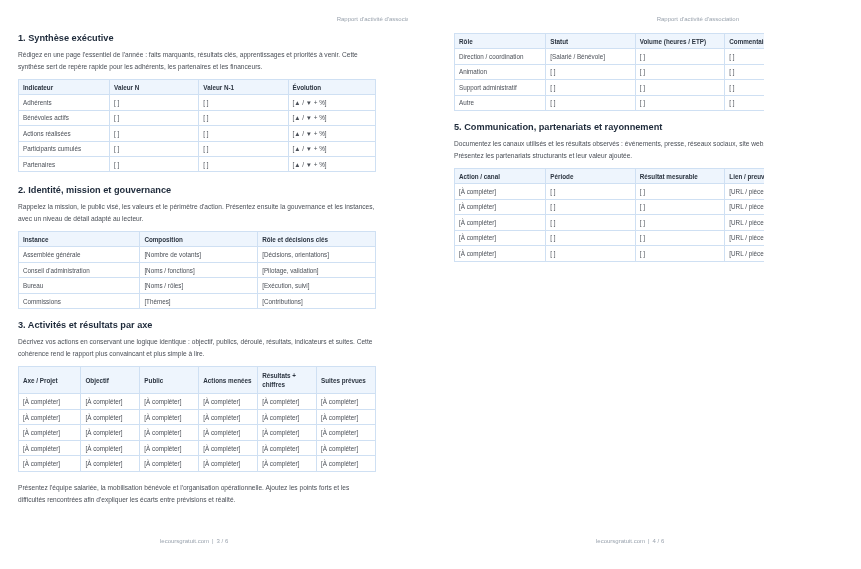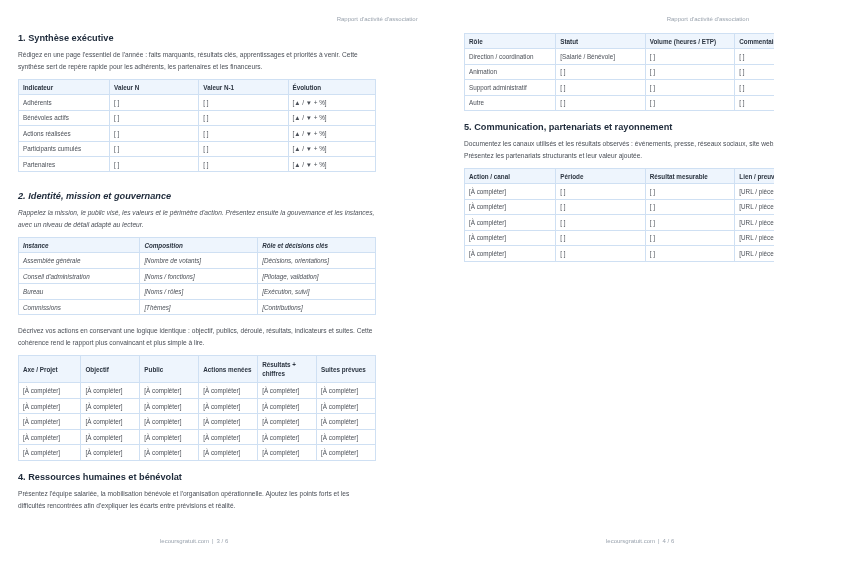--- a/index.html
+++ b/index.html
@@ -6,21 +6,21 @@
   body {
     width:861px; height:569px; overflow:hidden; position:relative;
     background:#ffffff;
     font-family:"Liberation Sans", "DejaVu Sans", sans-serif;
     color:#3a3f47;
   }
   .page {
     position:absolute; top:0; height:569px; background:#ffffff; overflow:hidden;
   }
   #page-left { left:0; width:463px; }
-  #page-right { left:418px; width:356px; }
+  #page-right { left:408px; width:356px; }
   .gutter {
     position:absolute; left:421px; top:0; width:10px; height:569px;
     background:#e3e3e3; border-left:1px solid #c9c9c9; border-right:1px solid #c9c9c9;
     box-sizing:border-box;
   }
   .running-header {
     position:absolute; top:16px; font-size:6px; color:#9aa3ae; white-space:nowrap;
   }
   #page-left .running-header { right:44px; }
   #page-right .running-header { right:25px; }
@@ -106,21 +106,21 @@
             <tr>
               <td>Partenaires</td>
               <td>[ ]</td>
               <td>[ ]</td>
               <td>[▲ / ▼ + %]</td>
             </tr>
           </tbody>
       </table>
     </section>
 
-    <section class="mt14" style="margin-top:18px;font-style:italic;">
+    <section class="mt14" style="margin-top:12px;">
       <h2>2. Identité, mission et gouvernance</h2>
       <p class="desc">Rappelez la mission, le public visé, les valeurs et le périmètre d'action. Présentez ensuite la gouvernance et les instances, avec un niveau de détail adapté au lecteur.</p>
       <table>
         <colgroup>
             <col style="width:34%">
             <col style="width:33%">
             <col style="width:33%">
           </colgroup>
         <thead>
             <tr>
@@ -148,20 +148,21 @@
             <tr>
               <td>Commissions</td>
               <td>[Thèmes]</td>
               <td>[Contributions]</td>
             </tr>
           </tbody>
       </table>
     </section>
 
     <section style="margin-top:10px;">
+      <h2>3. Activités et résultats par axe</h2>
       <p class="desc">Décrivez vos actions en conservant une logique identique : objectif, publics, déroulé, résultats, indicateurs et suites. Cette cohérence rend le rapport plus convaincant et plus simple à lire.</p>
       <table class="wrap">
         <colgroup>
             <col style="width:17.5%">
             <col style="width:16.5%">
             <col style="width:16.5%">
             <col style="width:16.5%">
             <col style="width:16.5%">
             <col style="width:16.5%">
           </colgroup>
@@ -214,21 +215,20 @@
               <td>[À compléter]</td>
               <td>[À compléter]</td>
               <td>[À compléter]</td>
               <td>[À compléter]</td>
             </tr>
           </tbody>
       </table>
     </section>
 
     <section style="margin-top:10px;">
-      <h2>4. Ressources humaines et bénévolat</h2>
       <p class="desc">Présentez l'équipe salariée, la mobilisation bénévole et l'organisation opérationnelle. Ajoutez les points forts et les difficultés rencontrées afin d'expliquer les écarts entre prévisions et réalité.</p>
     </section>
   </div>
 
   <div class="footer">
     <span>lecoursgratuit.com</span><span class="sep">|</span><span>3 / 6</span>
   </div>
 </div>
 
 <div class="gutter"></div>

